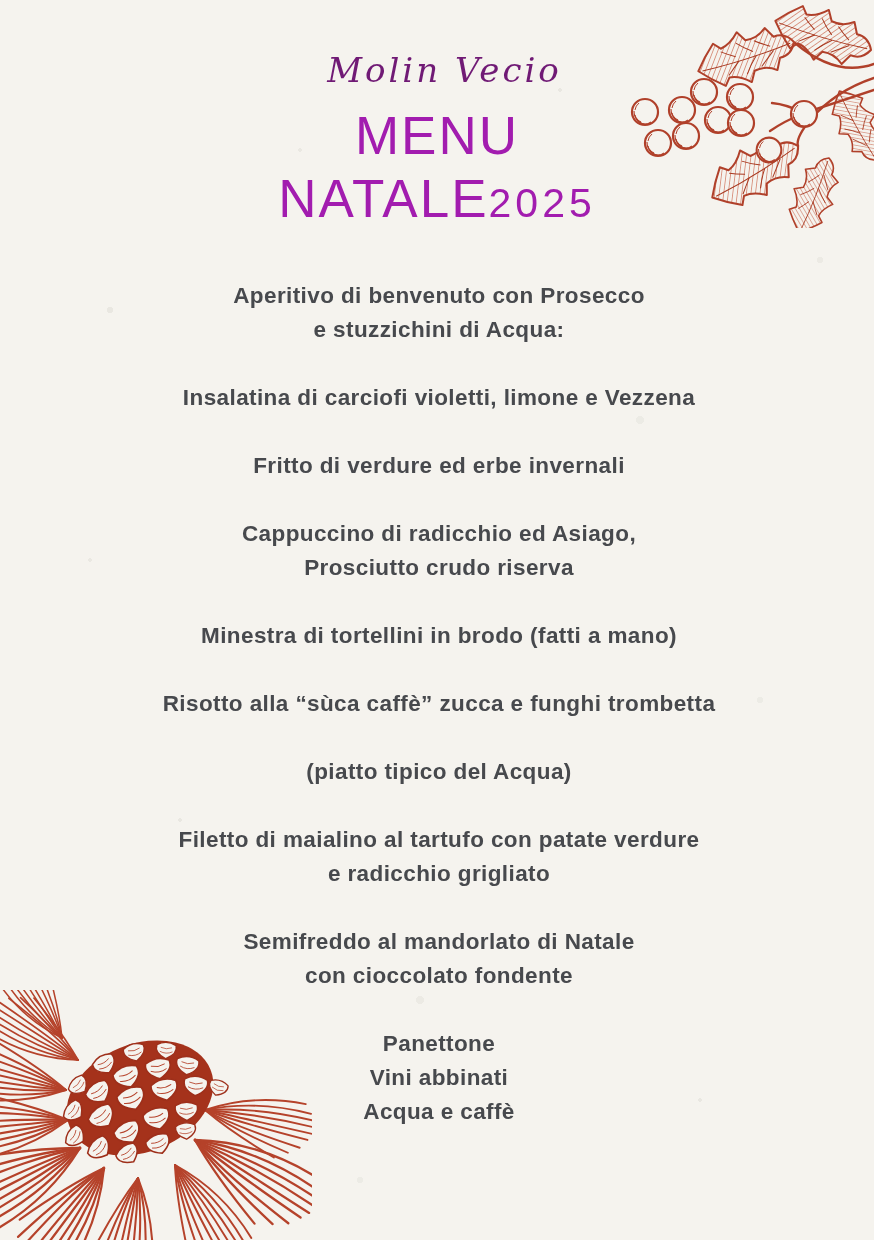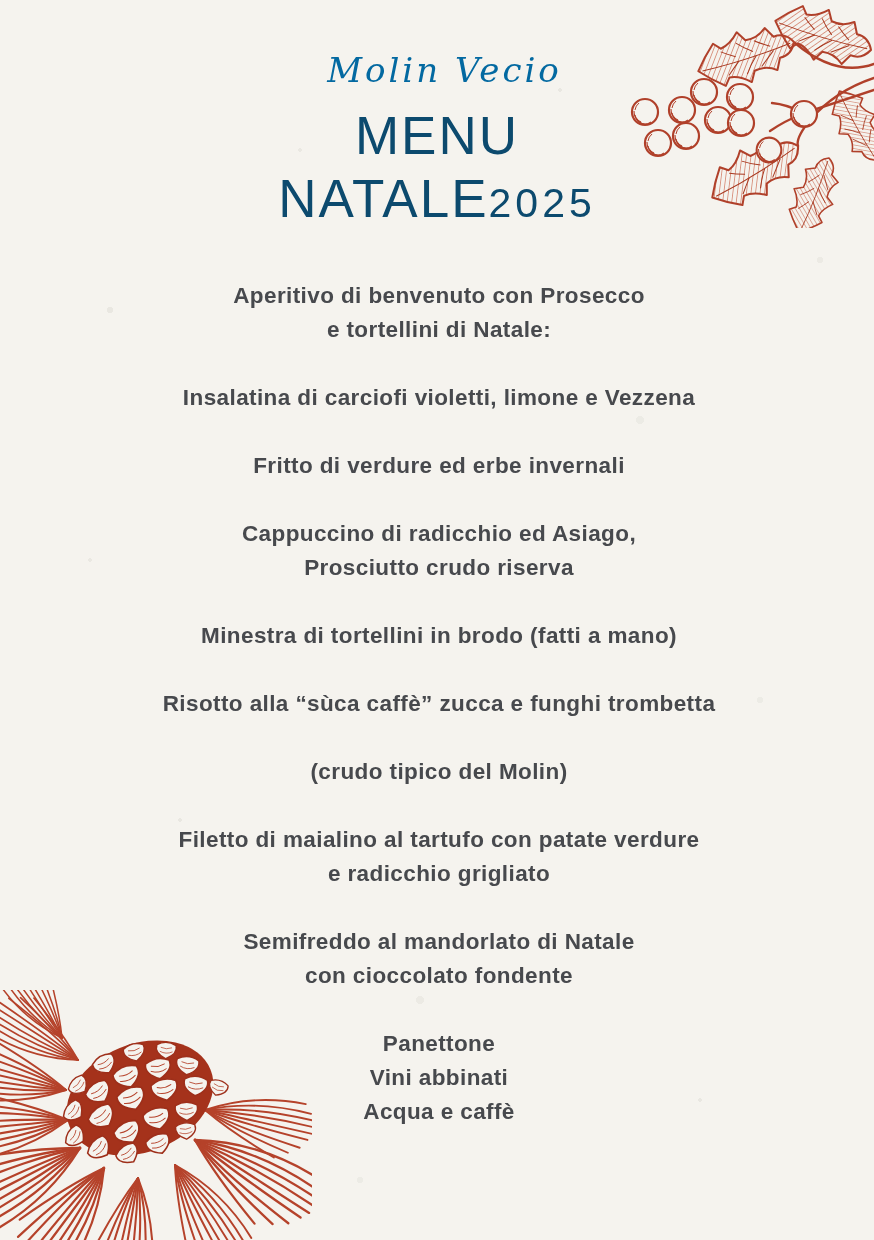--- a/index.html
+++ b/index.html
@@ -29,30 +29,30 @@
       radial-gradient(circle 2px at 560px 90px,#e9e7e1 97%,transparent);
   }
   .content{position:relative;z-index:2;}
   .brand{
     position:absolute;top:50px;left:0;right:0;
     text-align:center;
     font-family:"DejaVu Serif",serif;
     font-style:italic;
     font-size:34px;line-height:40px;
     letter-spacing:3px;
-    color:#0369a1;
+    color:#701a75;
     padding-left:15px;
   }
   .title{
     position:absolute;top:104px;left:0;right:0;margin:0;
     text-align:center;
     font-weight:400;
     font-size:53px;line-height:63px;
     letter-spacing:2px;
-    color:#0c4a6e;
+    color:#a21caf;
   }
   .t-line{display:block;}
   .year{
     font-size:41px;
     letter-spacing:4px;
   }
   .courses{
     position:absolute;top:279px;left:0;right:0;
     text-align:center;
   }
@@ -192,40 +192,40 @@
     <div class="brand">Molin Vecio</div>
 
     <h1 class="title">
       <span class="t-line">MENU</span>
       <span class="t-line"><span>NATALE</span><span class="year">2025</span></span>
     </h1>
 
     <div class="courses">
       <p class="course">
         <span class="line">Aperitivo di benvenuto con Prosecco</span>
-        <span class="line">e tortellini di Natale:</span>
+        <span class="line">e stuzzichini di Acqua:</span>
       </p>
       <p class="course">
         <span class="line">Insalatina di carciofi violetti, limone e Vezzena</span>
       </p>
       <p class="course">
         <span class="line">Fritto di verdure ed erbe invernali</span>
       </p>
       <p class="course">
         <span class="line">Cappuccino di radicchio ed Asiago,</span>
         <span class="line">Prosciutto crudo riserva</span>
       </p>
       <p class="course">
         <span class="line">Minestra di tortellini in brodo (fatti a mano)</span>
       </p>
       <p class="course">
         <span class="line">Risotto alla “sùca caffè” zucca e funghi trombetta</span>
       </p>
       <p class="course">
-        <span class="line">(crudo tipico del Molin)</span>
+        <span class="line">(piatto tipico del Acqua)</span>
       </p>
       <p class="course">
         <span class="line">Filetto di maialino al tartufo con patate verdure</span>
         <span class="line">e radicchio grigliato</span>
       </p>
       <p class="course">
         <span class="line">Semifreddo al mandorlato di Natale</span>
         <span class="line">con cioccolato fondente</span>
       </p>
       <p class="course">

